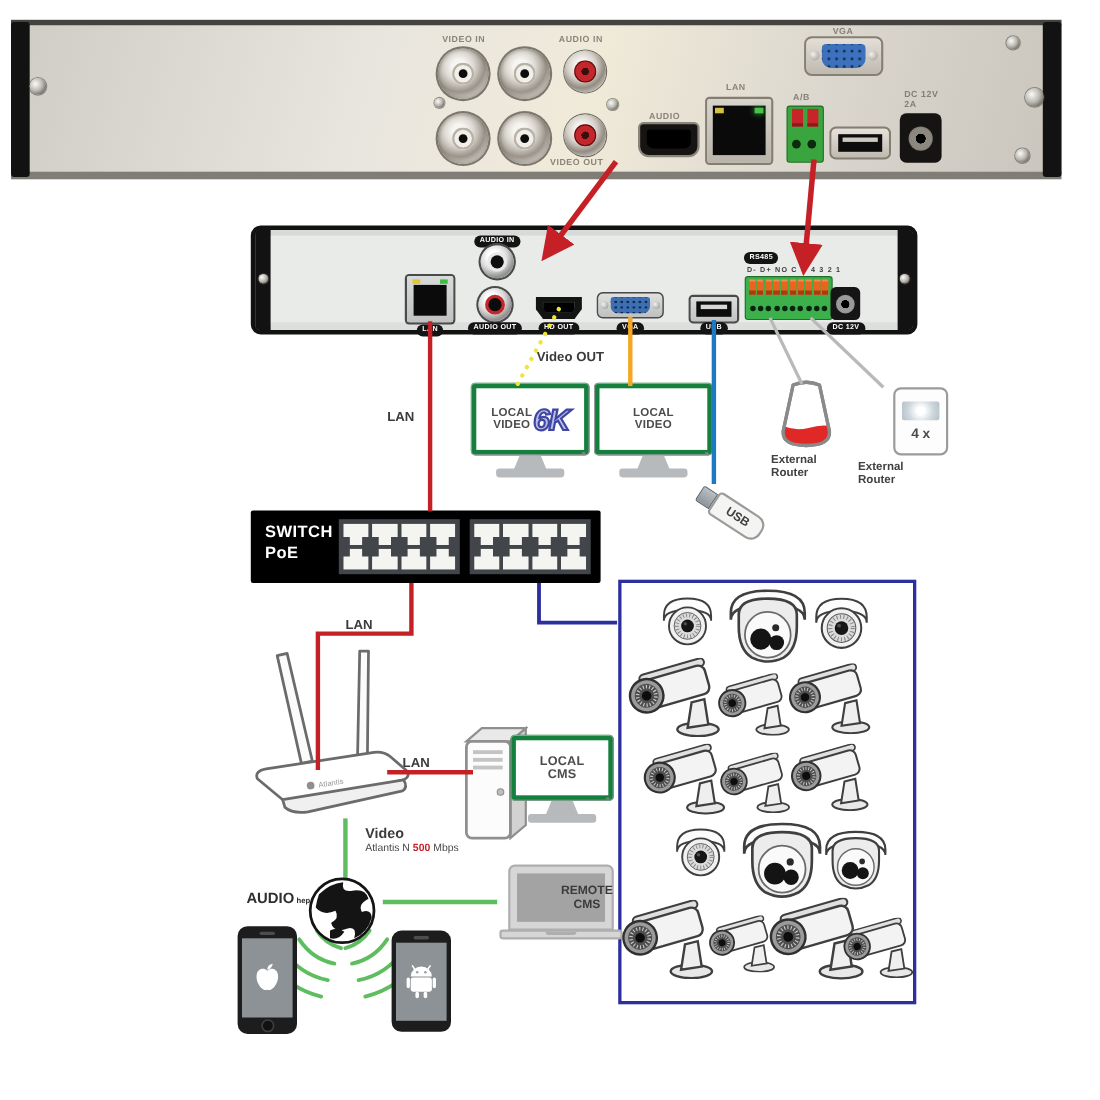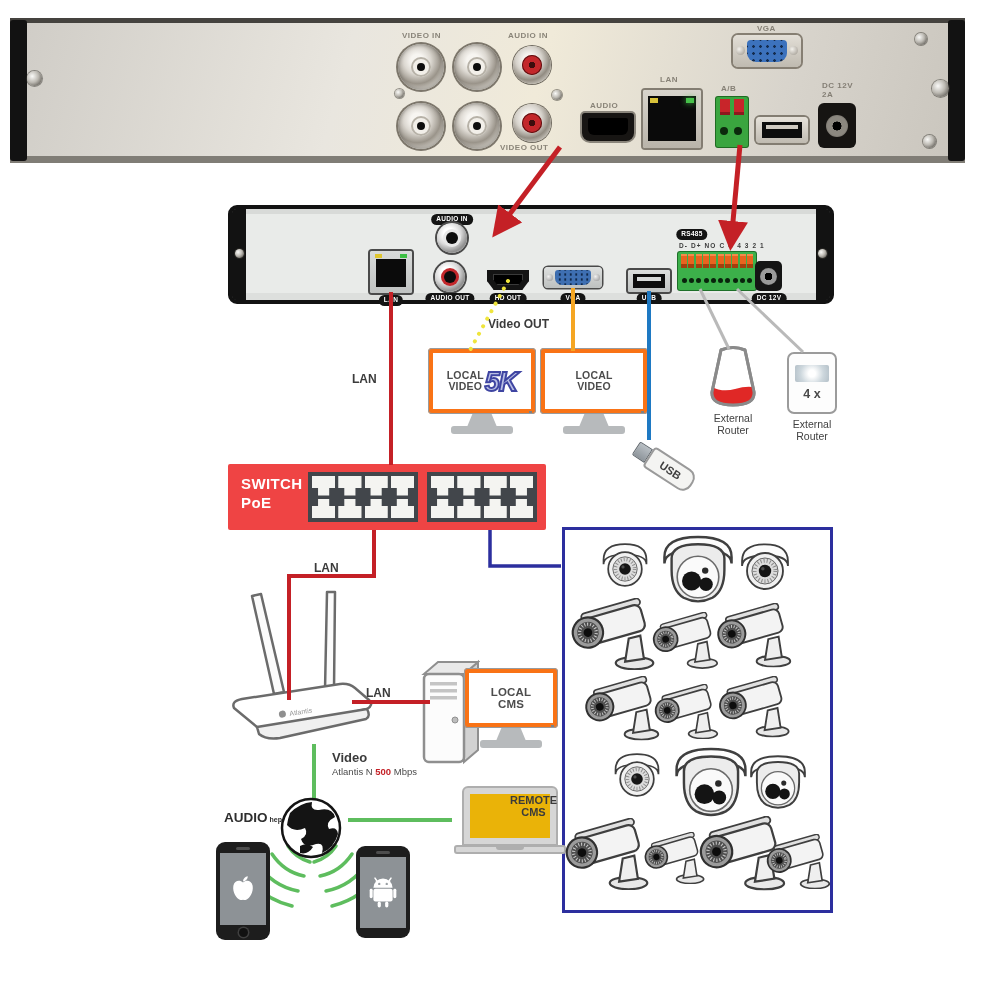--- a/index.html
+++ b/index.html
@@ -84,65 +84,65 @@
   .lever{flex:1;background:#e8641f;box-shadow:inset 0 -4px 0 #a33f0e, inset 0 2px 0 #f58a4a;}
   .holes{position:absolute;left:4px;right:4px;bottom:7px;display:flex;justify-content:space-between;}
   .thole{width:5px;height:5px;border-radius:50%;background:#09230c;}
   .termlbls{position:absolute;font-size:6.5px;font-weight:700;color:#3c3c3c;letter-spacing:1.1px;white-space:nowrap;}
   .dcN{position:absolute;background:#151515;border-radius:5px;}
   .dcN::before{content:"";position:absolute;left:50%;top:50%;width:17px;height:17px;margin:-8.5px;border-radius:50%;
     background:radial-gradient(circle,#000 0 30%,#9a9a9a 32% 62%,#4f4f4f 100%);}
 
   
   .monwrap{position:absolute;}
-  .mon{position:relative;height:66px;background:#f97316;border-radius:4px;box-shadow:inset 0 0 0 1px #989b9e;}
+  .mon{position:relative;height:66px;background:#15803d;border-radius:4px;box-shadow:inset 0 0 0 1px #989b9e;}
   .mon .scr{position:absolute;inset:5px;background:#fff;display:flex;align-items:center;justify-content:center;}
   .mon .pw{position:absolute;right:4px;bottom:1px;width:3px;height:2px;background:#7e8184;}
   .vtext{font-weight:800;font-size:10.5px;line-height:1.08;color:#4c4c4c;text-align:center;letter-spacing:.2px;}
   .fourk{font-style:italic;font-weight:800;font-size:27px;color:#b9bfe4;-webkit-text-stroke:2px #3f45a2;
     letter-spacing:-1px;margin-left:1px;transform:translateY(1px);}
   .neck{width:30px;height:13px;margin:0 auto;background:#b7babc;clip-path:polygon(18% 0,82% 0,100% 100%,0 100%);}
   .mbase{width:62px;height:8px;margin:-1px auto 0;background:#b7babc;border-radius:3px;}
 
   
   .usbstick{position:absolute;display:flex;align-items:center;transform-origin:0 50%;}
   .usb-conn{width:15px;height:16px;background:linear-gradient(#b9bfc4,#8e959b);border:1.5px solid #5f666c;border-radius:2px 0 0 2px;}
   .usb-body{width:52px;height:24px;background:#f4f4f2;border:2px solid #9a9a9a;border-radius:4px 10px 10px 4px;
     display:flex;align-items:center;justify-content:center;font-weight:800;font-size:11px;color:#3e3e3e;}
 
   
-  .sirenlbl,.senslbl{position:absolute;width:64px;text-align:center;font-weight:400;font-size:10.5px;line-height:1.15;color:#414141;}
+  .sirenlbl,.senslbl{position:absolute;width:64px;text-align:left;font-weight:700;font-size:10.5px;line-height:1.15;color:#414141;}
   .sensor{position:absolute;width:50px;height:62px;background:#fdfdfd;border:2.5px solid #9b9b9b;border-radius:7px;}
   .sensor .win{position:absolute;left:6px;right:6px;top:11px;height:17px;border-radius:2px;
     background:radial-gradient(circle at 50% 50%,#ffffff 0 18%,#cdd7dd 60%,#b4c0c8 100%);}
   .sensor .mult{position:absolute;left:0;right:0;top:33px;text-align:center;font-weight:800;font-size:12.5px;color:#4a4a4a;}
 
   
-  .switch{left:228px;top:464px;width:318px;height:66px;background:#ef4444;border-radius:2px;}
+  .switch{left:228px;top:464px;width:318px;height:66px;background:#000000;border-radius:2px;}
   .swlabel{position:absolute;left:13px;top:11px;color:#fff;font-weight:800;font-size:15px;line-height:1.25;letter-spacing:.4px;}
   .pgroups{position:absolute;left:80px;top:8px;display:flex;gap:9px;}
   .pgroup{width:110px;height:50px;background:#42464b;padding:4px;display:grid;grid-template-columns:repeat(4,1fr);
     grid-template-rows:repeat(2,1fr);gap:3px;}
   .port{background:#f4f4f1;}
   .pd{clip-path:polygon(0 0,100% 0,100% 62%,74% 62%,74% 100%,26% 100%,26% 62%,0 62%);}
   .pu{clip-path:polygon(26% 0,74% 0,74% 38%,100% 38%,100% 100%,0 100%,0 38%,26% 38%);}
 
   
   .cambox{left:562px;top:527px;width:271px;height:386px;background:#fff;border:3px solid var(--cam-blue);}
   .cam{position:absolute;}
 
   
   .rsub{position:absolute;font-size:9.5px;color:#4a4a4a;font-weight:400;white-space:nowrap;}
   .rsub .speed{color:var(--red);font-weight:800;}
   .adsl{position:absolute;text-align:right;font-weight:800;color:#2e2e2e;white-space:nowrap;}
   .adsl .big{font-size:13.5px;}
   .adsl .tiny{font-size:7px;font-weight:700;margin-left:2px;}
   .laptop{position:absolute;width:116px;}
   .lscr{width:96px;height:60px;margin:0 auto;background:#d6d6d6;border:2px solid #aeaeae;border-radius:6px 6px 0 0;padding:6px;}
-  .linner{width:100%;height:100%;background:#eab308;display:flex;align-items:flex-start;justify-content:center;
+  .linner{width:100%;height:100%;background:#a3a3a3;display:flex;align-items:center;justify-content:center;
     text-align:center;font-weight:800;font-size:11px;line-height:1.12;color:#3b3b3b;padding-left:47px;}
   .lbase{width:112px;height:9px;background:#d6d6d6;border:2px solid #aeaeae;border-radius:3px;margin:-1px auto 0;position:relative;}
   .lbase::after{content:"";position:absolute;left:50%;top:0;width:28px;height:3px;margin-left:-14px;background:#aeaeae;border-radius:0 0 3px 3px;}
   .phone{position:absolute;background:#1d1d1d;border-radius:9px;}
   .phone .pscr{position:absolute;left:4px;right:4px;background:#8d9296;display:flex;align-items:center;justify-content:center;}
   .phone .spk{position:absolute;left:50%;top:5px;width:14px;height:3px;margin-left:-7px;border-radius:2px;background:#4d4d4d;}
   .phone .home{position:absolute;left:50%;bottom:3px;width:9px;height:9px;margin-left:-4.5px;border-radius:50%;
     background:#111;box-shadow:0 0 0 1.5px #3f3f3f;}
 
   svg.icon{display:block;}
@@ -301,21 +301,21 @@
 <div class="lbl" style="left:488px;top:317px" data-name="video-out-label">Video OUT</div>
 <div class="lbl" style="left:314px;top:561px" data-name="lan-label-switch-router">LAN</div>
 <div class="lbl" style="left:366px;top:686px" data-name="lan-label-router-pc">LAN</div>
 
 <div class="monwrap" style="left:428px;top:348px;width:108px" data-name="local-video-4k-monitor">
   <div class="mon" data-name="monitor-frame">
     <div class="scr" data-name="monitor-screen">
       <div class="vtext" data-name="monitor-screen-text">
         <span>LOCAL</span><br><span>VIDEO</span>
       </div>
-      <div class="fourk" data-name="4k-badge">5K</div>
+      <div class="fourk" data-name="4k-badge">6K</div>
     </div>
     <div class="pw" data-name="power-led"></div>
   </div>
   <div class="neck" data-name="monitor-neck"></div>
   <div class="mbase" data-name="monitor-base"></div>
 </div>
 
 <div class="monwrap" style="left:540px;top:348px;width:108px" data-name="local-video-monitor">
   <div class="mon" data-name="monitor-frame">
     <div class="scr" data-name="monitor-screen">
@@ -343,21 +343,21 @@
       </clipPath>
     </defs>
   <path d="M18 6 Q30 1 42 6 L51 48 Q52 61 30 61 Q8 61 9 48 Z" fill="#ffffff" stroke="#8a8a8a" stroke-width="3" stroke-linejoin="round"></path>
   <path d="M5 41 Q18 49 32 45 Q45 41 55 44 L55 68 L5 68 Z" clip-path="url(#sirclip)" style="fill:var(--siren-red)"></path>
   <path d="M18 6 Q30 1 42 6 L51 48 Q52 61 30 61 Q8 61 9 48 Z" fill="none" stroke="#8a8a8a" stroke-width="3" stroke-linejoin="round"></path>
 </svg>
 <div class="sirenlbl" style="left:701px;top:412px" data-name="siren-label">
   <span>External</span><br><span>Router</span>
 </div>
 
-<div class="sensor" style="left:787px;top:352px;z-index:3" data-name="external-sensor">
+<div class="sensor" style="left:812px;top:352px;z-index:3" data-name="external-sensor">
   <div class="win" data-name="sensor-window"></div>
   <div class="mult" data-name="sensor-multiplier">4 x</div>
 </div>
 <div class="senslbl" style="left:780px;top:418px" data-name="sensor-label">
   <span>External</span><br><span>Router</span>
 </div>
 
 <div class="abs switch" data-name="poe-switch">
   <div class="swlabel" data-name="switch-label">
     <span>SWITCH</span><br><span>PoE</span>

